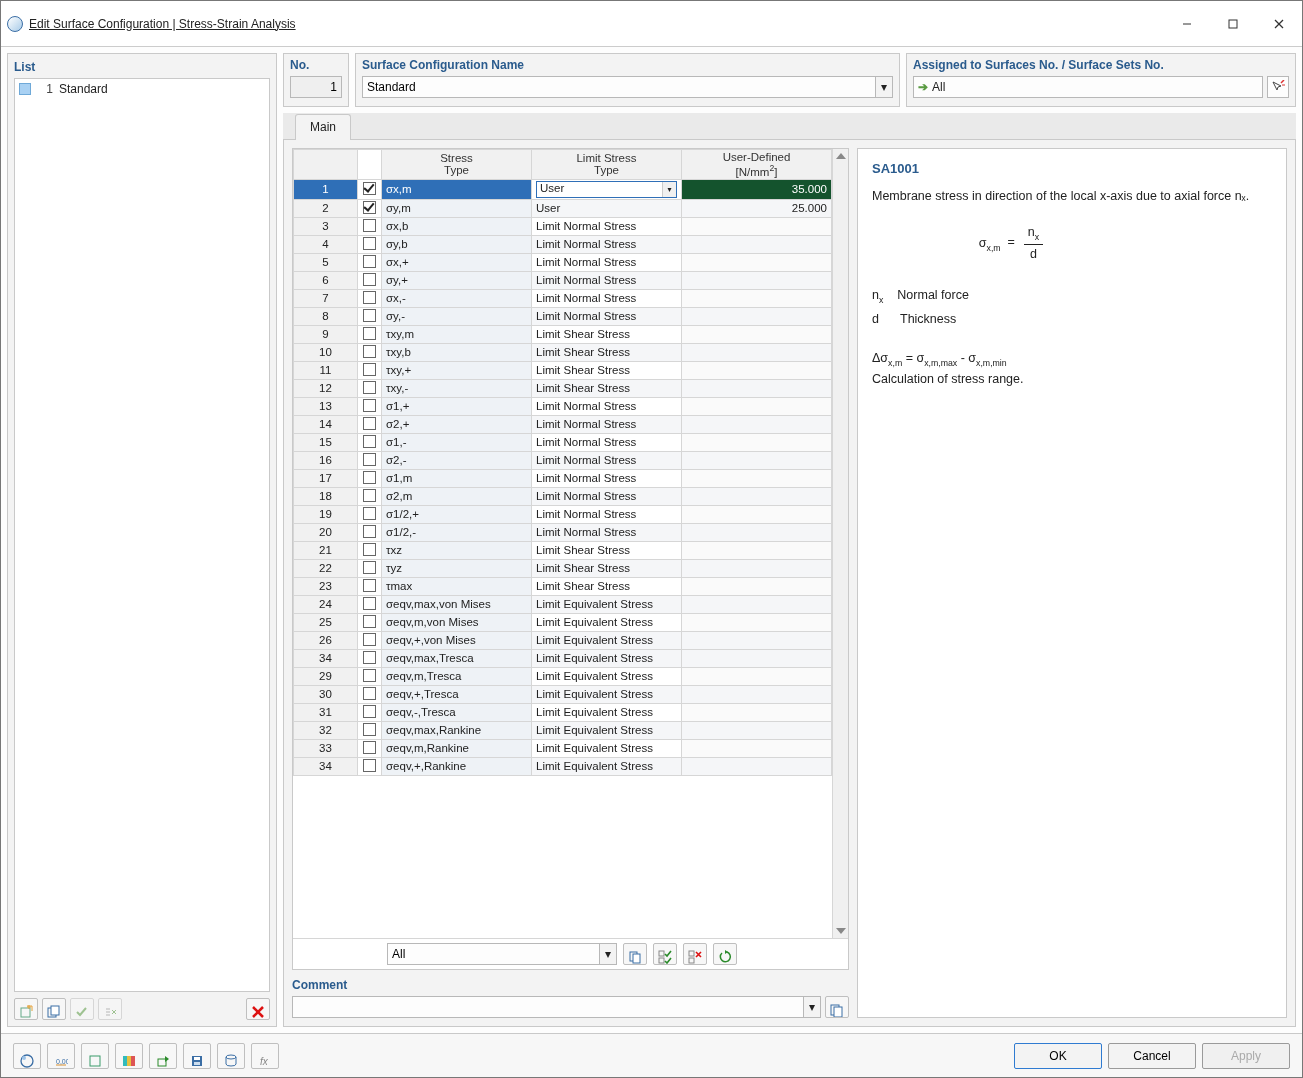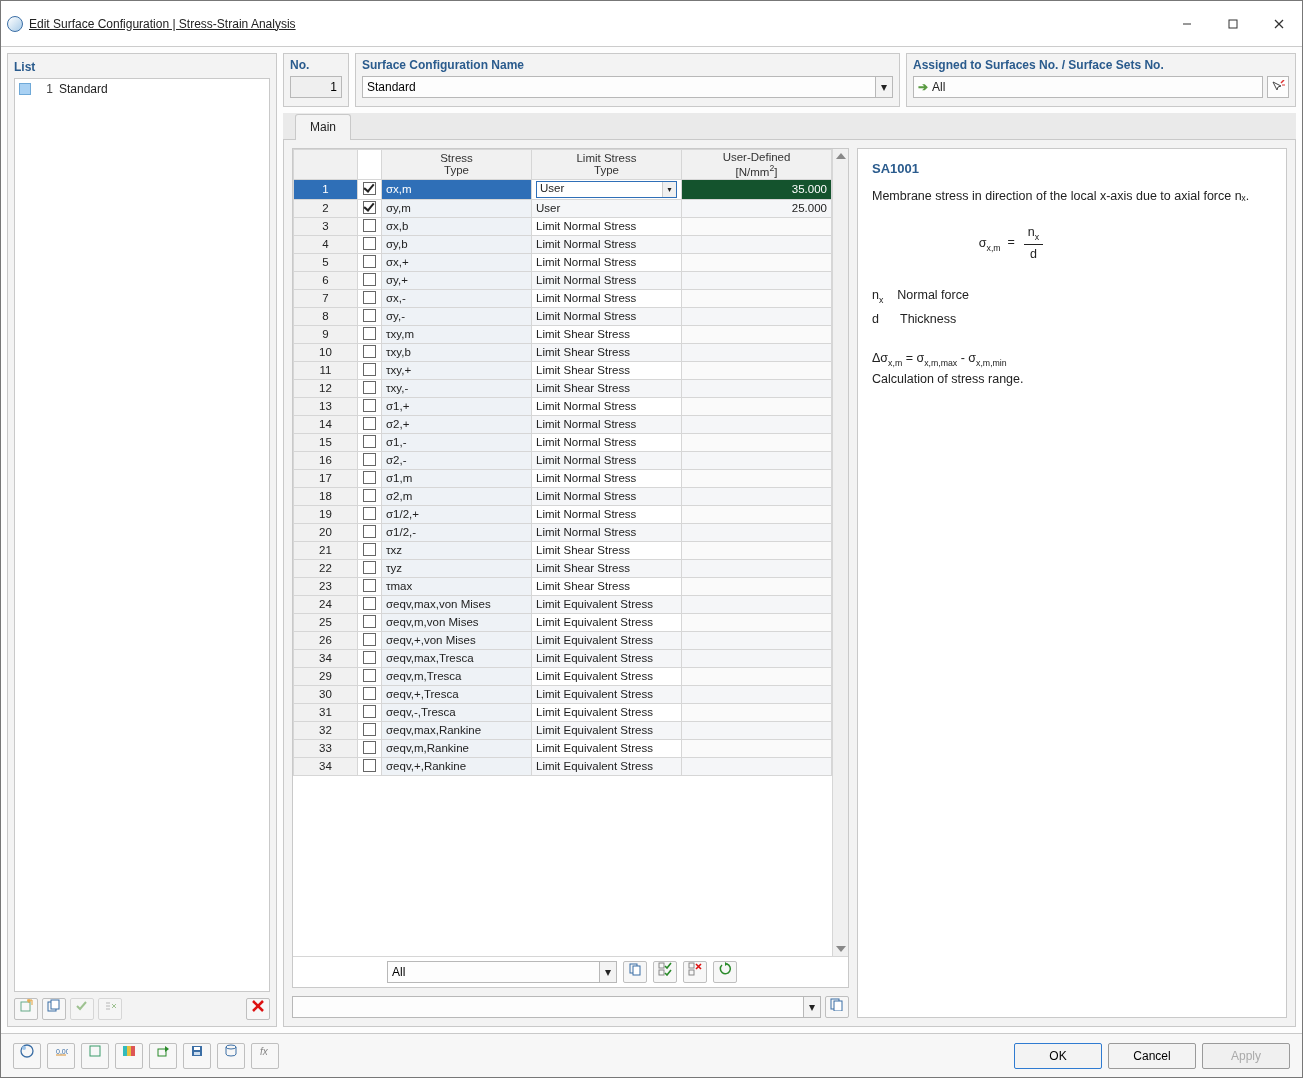--- a/index.html
+++ b/index.html
@@ -20,21 +20,21 @@
   .panel { background:#f3f3f3; border:1px solid #c9c9c9; padding:6px; display:flex; flex-direction:column; }
   .panel-title { color:#2a5b8d; font-weight:600; margin-bottom:4px; }
 
   
   .left-panel { width:270px; display:flex; flex-direction:column; }
   .list-body { flex:1; background:#fff; border:1px solid #c9c9c9; overflow:auto; }
   .list-row { display:flex; align-items:center; height:20px; padding-left:4px; font-size:12px; }
   .list-row .sq { width:12px; height:12px; background:#a9d1f3; border:1px solid #6fa9d8; margin-right:6px; }
   .list-row .num { width:16px; text-align:right; margin-right:6px; color:#444; }
   .list-toolbar { display:flex; gap:4px; margin-top:6px; align-items:center; }
-  .icon-btn { width:24px; height:22px; border:1px solid #bfbfbf; background:#f7f7f7; display:flex; align-items:flex-start; justify-content:center; border-radius:2px; color:#555; }
+  .icon-btn { width:24px; height:22px; border:1px solid #bfbfbf; background:#f7f7f7; display:flex; align-items:flex-end; justify-content:center; border-radius:2px; color:#555; }
   .icon-btn svg { width:14px; height:14px; }
   .list-toolbar .spacer { flex:1; }
   .icon-btn.red { color:#d11; }
 
   
   .right-side { flex:1; display:flex; flex-direction:column; gap:6px; min-width:0; }
   .top-row { display:flex; gap:6px; }
   .top-row .panel { padding:4px 6px 8px 6px; }
   .no-panel { width:66px; }
   .name-panel { flex:1; }
@@ -510,20 +510,21 @@
                   <div class="icon-btn">
                       <svg viewBox="0 0 14 14">
                         <path d="M4 3 a5 5 0 1 0 5 -1" fill="none" stroke="#2a8a2a" stroke-width="1.5"></path>
                         <path d="M7 0 l3 2 l-3 2 z" fill="#2a8a2a"></path>
                       </svg>
                     </div>
                 </div>
               </div>
 
               <div class="comment-panel">
+                <div class="section-label">Comment</div>
                 <div class="comment-row">
                   <div class="combo">
                     <input class="text-input" value="" style="">
                     <div class="dd-btn">▾</div>
                   </div>
                   <div class="icon-btn">
                       <svg viewBox="0 0 14 14">
                         <rect x="1" y="2" width="8" height="10" fill="none" stroke="#3b6ea5"></rect>
                         <rect x="4" y="4" width="8" height="10" fill="#fff" stroke="#3b6ea5"></rect>
                       </svg>

